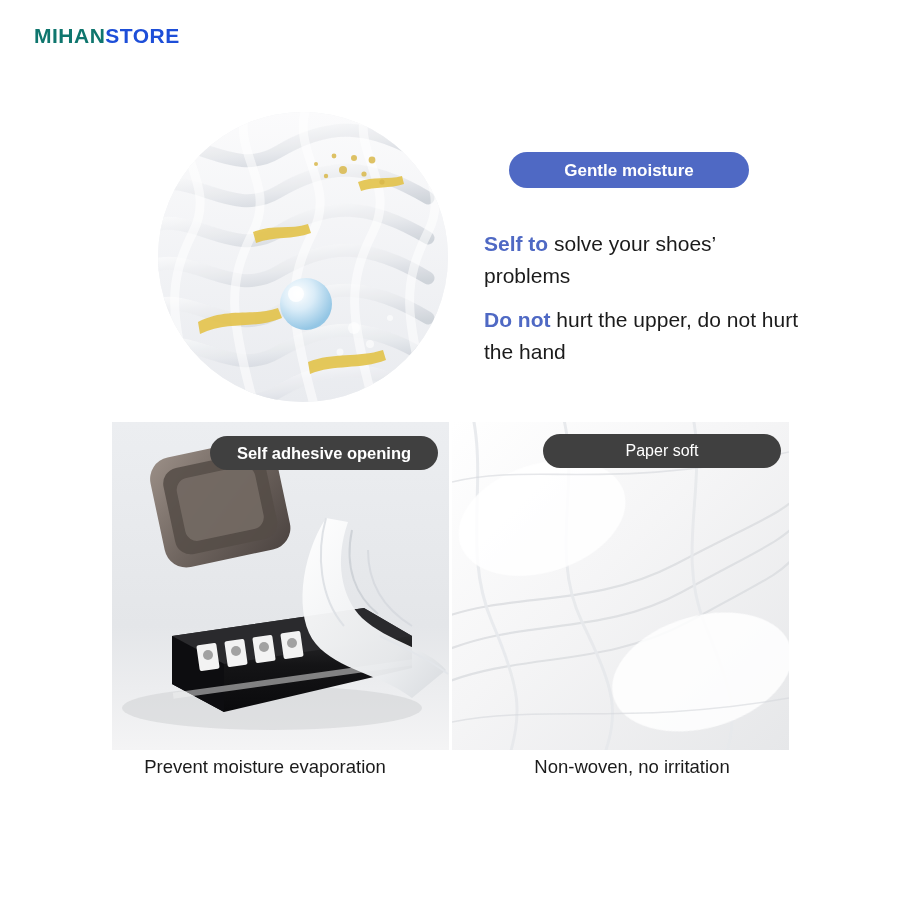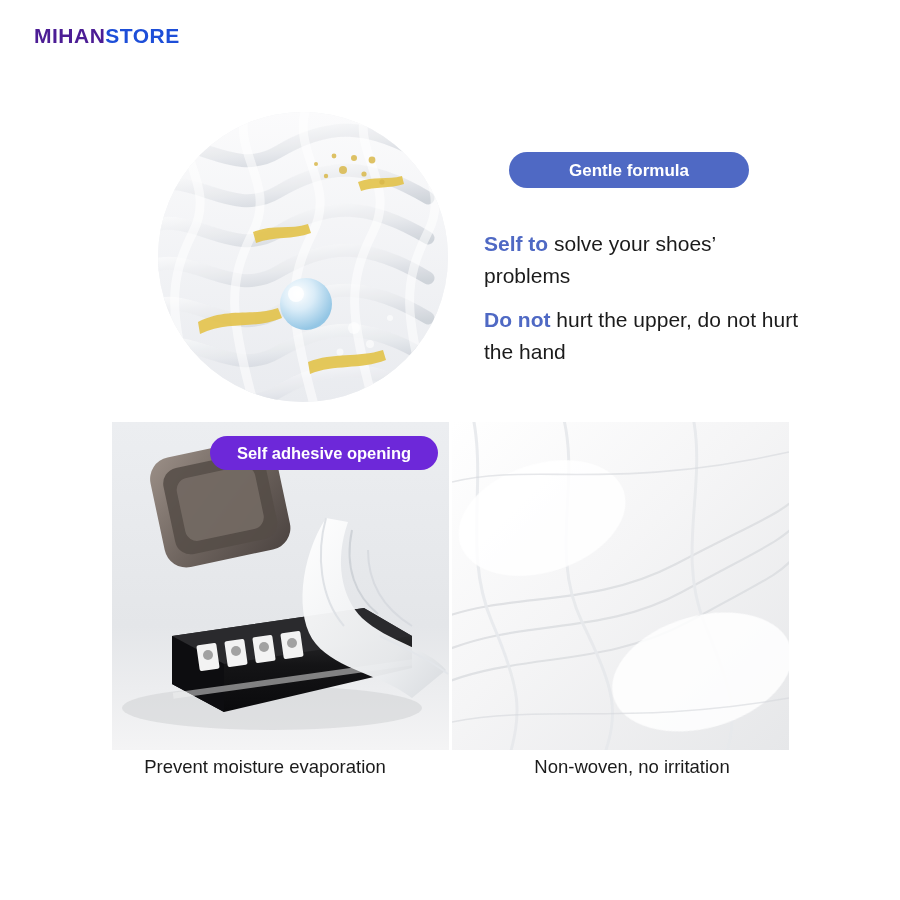--- a/index.html
+++ b/index.html
@@ -17,21 +17,21 @@
   }
 
   
   .brand {
     position: absolute;
     left: 34px; top: 24px;
     font-size: 21px;
     font-weight: 700;
     letter-spacing: 0.5px;
   }
-  .brand .b1 { color: #4c1d95; }
+  .brand .b1 { color: #0f766e; }
   .brand .b2 { color: #1d4ed8; }
 
   
   .circle-photo {
     position: absolute;
     left: 158px; top: 112px;
     width: 290px; height: 290px;
     border-radius: 50%;
     overflow: hidden;
     background: #f2f3f5;
@@ -73,21 +73,21 @@
     width: 337px; height: 328px;
     overflow: hidden;
   }
   .panel svg { display: block; width: 100%; height: 100%; }
   .panel-left  { left: 112px; background: #efeff1; }
   .panel-right { left: 452px; background: #f4f4f4; }
 
   .panel-pill {
     position: absolute;
     display: flex; align-items: center; justify-content: center;
-    background: #6d28d9;
+    background: #404040;
     color: #ffffff;
     font-weight: 700;
     font-size: 16.5px;
     border-radius: 17px;
     height: 34px;
     line-height: 1;
     text-align: center;
   }
   .pill-self  { left: 210px; top: 436px; width: 228px; }
   .pill-paper { left: 543px; top: 434px; width: 238px; font-weight: 400; font-size: 16px; }
@@ -169,21 +169,21 @@
       <circle cx="138" cy="182" r="8" fill="#ffffff" opacity="0.85"></circle>
       <g fill="#ffffff" opacity="0.6">
         <circle cx="196" cy="216" r="6"></circle>
           <circle cx="212" cy="232" r="4"></circle>
         <circle cx="182" cy="240" r="3.5"></circle>
           <circle cx="232" cy="206" r="3"></circle>
       </g>
     </svg>
   </div>
 
-  <div class="pill pill-gentle">Gentle formula</div>
+  <div class="pill pill-gentle">Gentle moisture</div>
 
   <div class="para para-1">
     <span class="accent">Self to</span><span> solve your shoes’ problems</span>
   </div>
   <div class="para para-2">
     <span class="accent">Do not</span><span> hurt the upper, do not hurt the hand</span>
   </div>
 
   <div class="panel panel-left">
     <svg viewBox="0 0 337 328" preserveAspectRatio="xMidYMid slice" aria-hidden="true">
@@ -272,17 +272,18 @@
         <ellipse cx="250" cy="250" rx="92" ry="56" transform="rotate(-16 250 250)"></ellipse>
       </g>
       <g stroke="#d5d8dc" fill="none" stroke-width="1.6" opacity="0.6">
         <path d="M0 60 C 80 40, 160 70, 337 30"></path>
         <path d="M0 300 C 90 282, 180 304, 337 276"></path>
       </g>
     </svg>
   </div>
 
   <div class="panel-pill pill-self">Self adhesive opening</div>
+  <div class="panel-pill pill-paper">Paper soft</div>
 
   <div class="caption caption-left">Prevent moisture evaporation</div>
   <div class="caption caption-right">Non-woven, no irritation</div>
 
 </div>
 
 </body></html>

